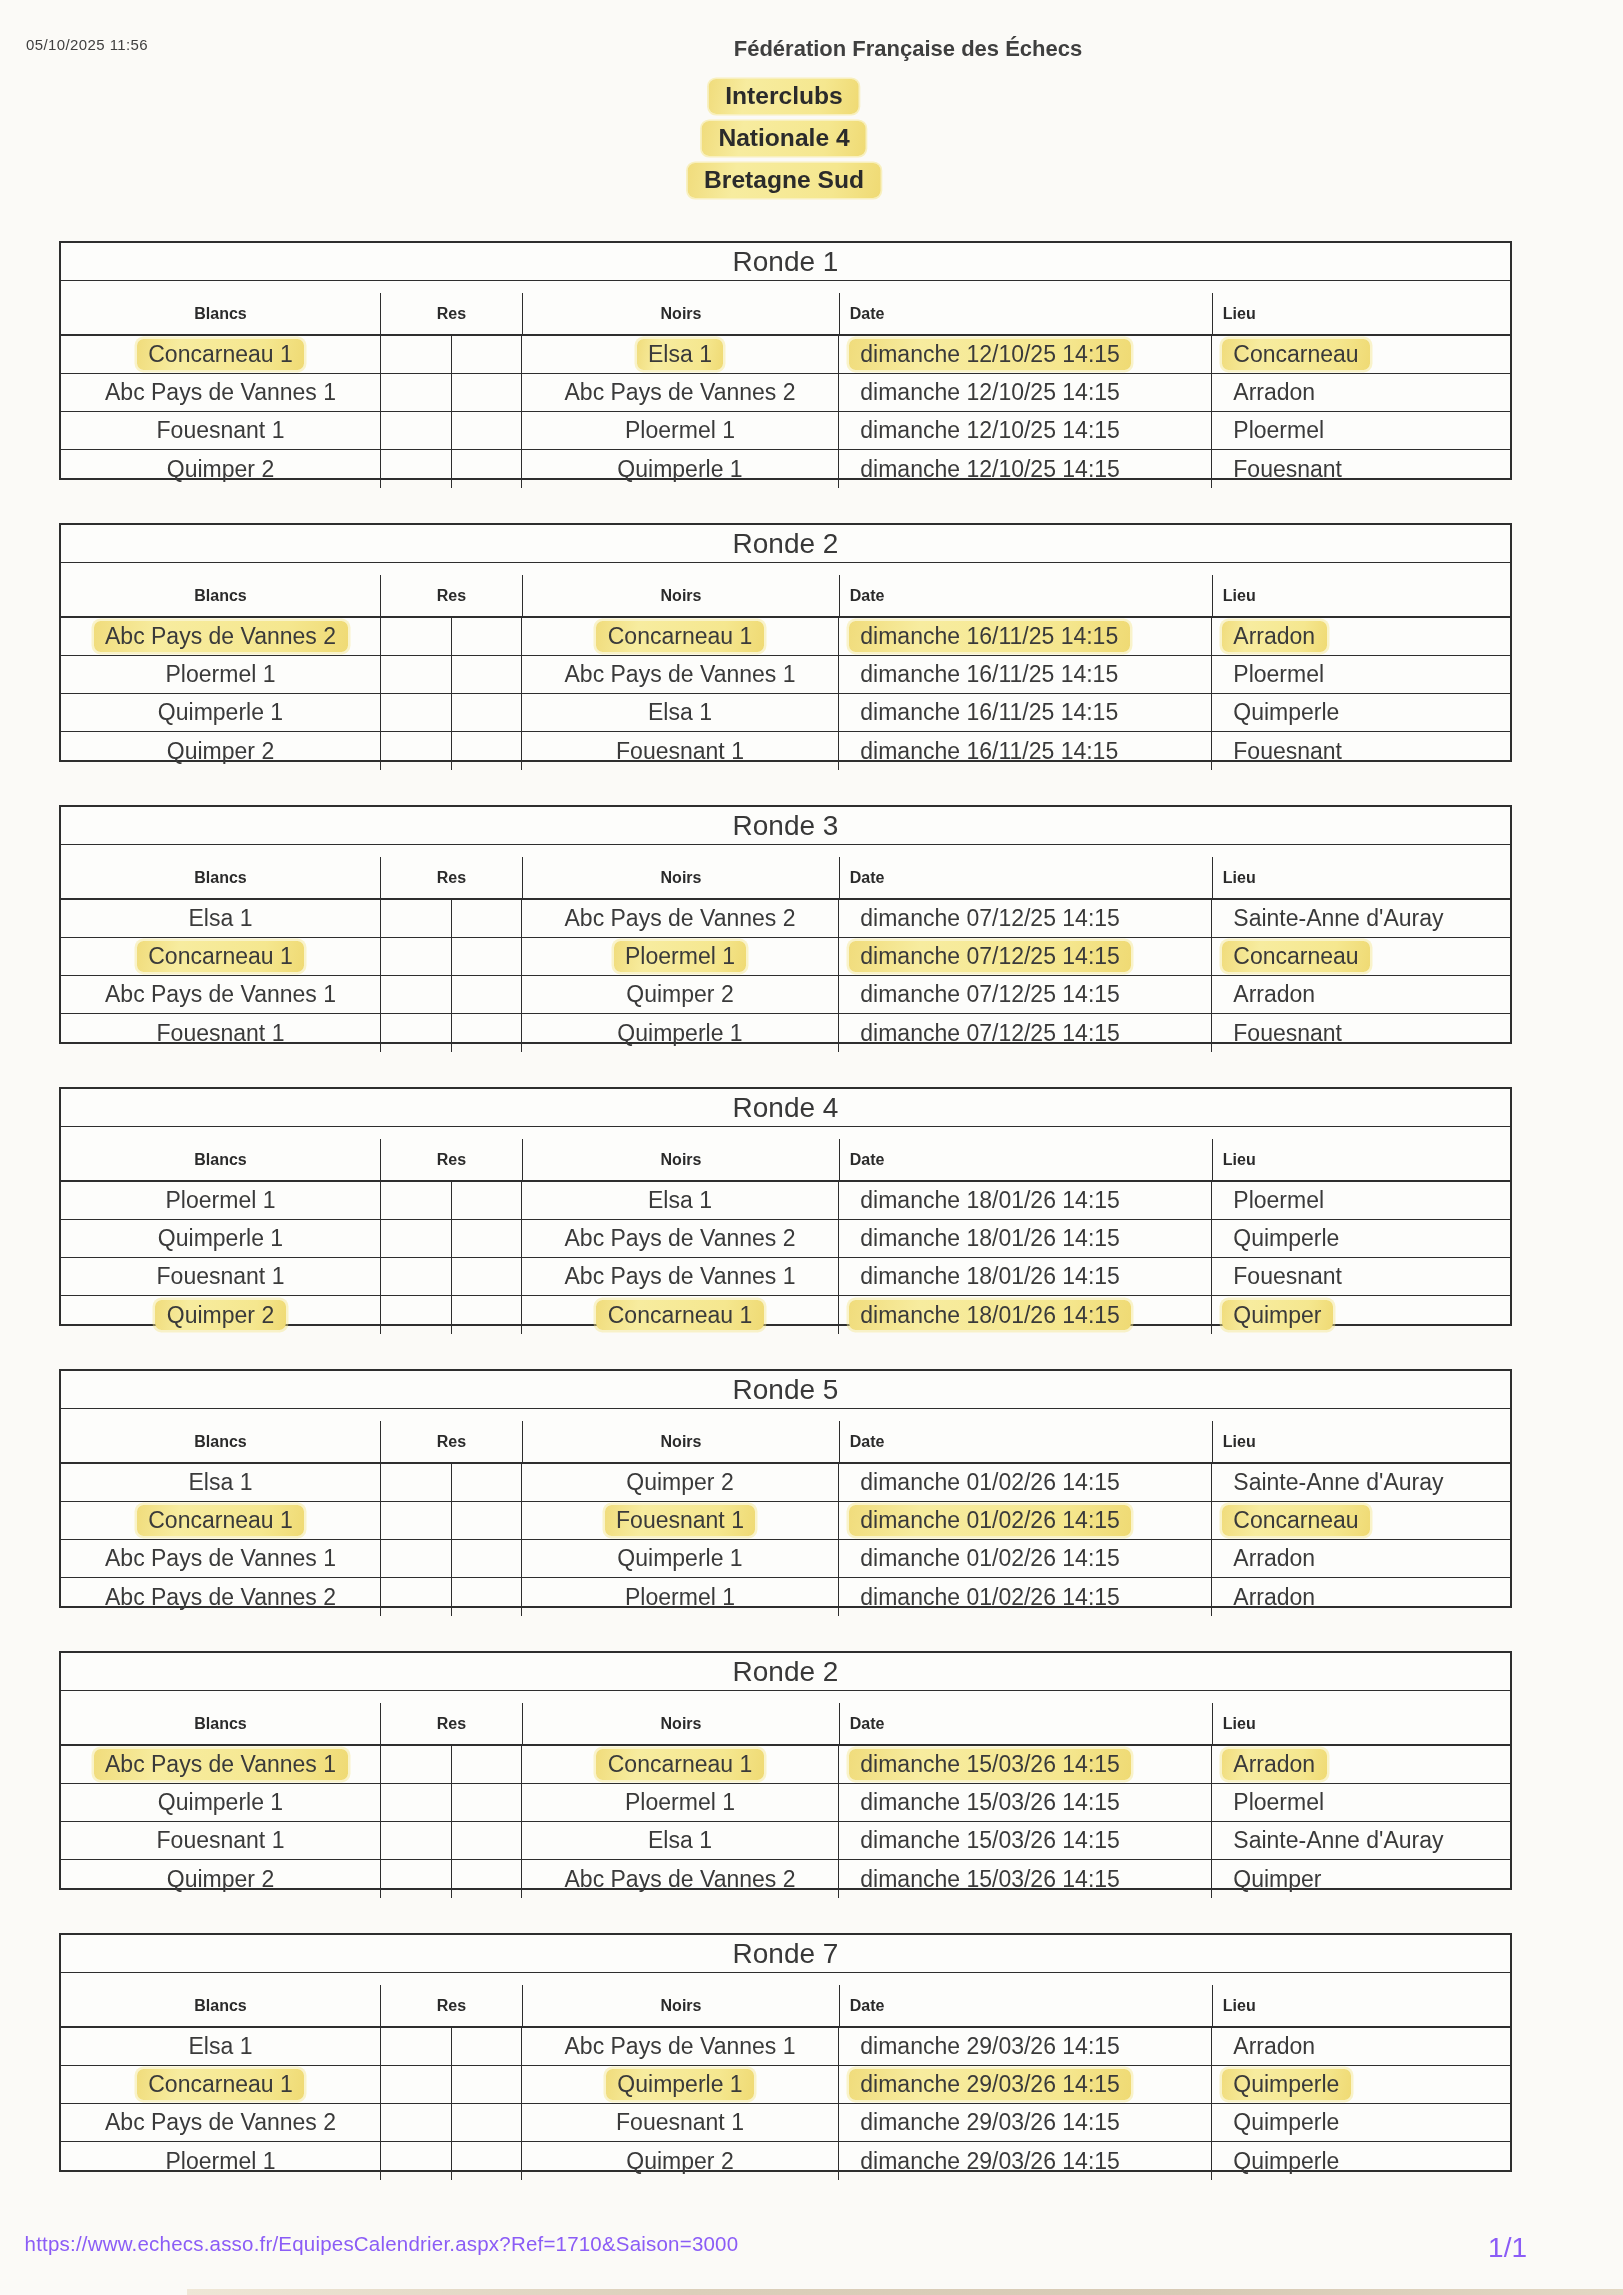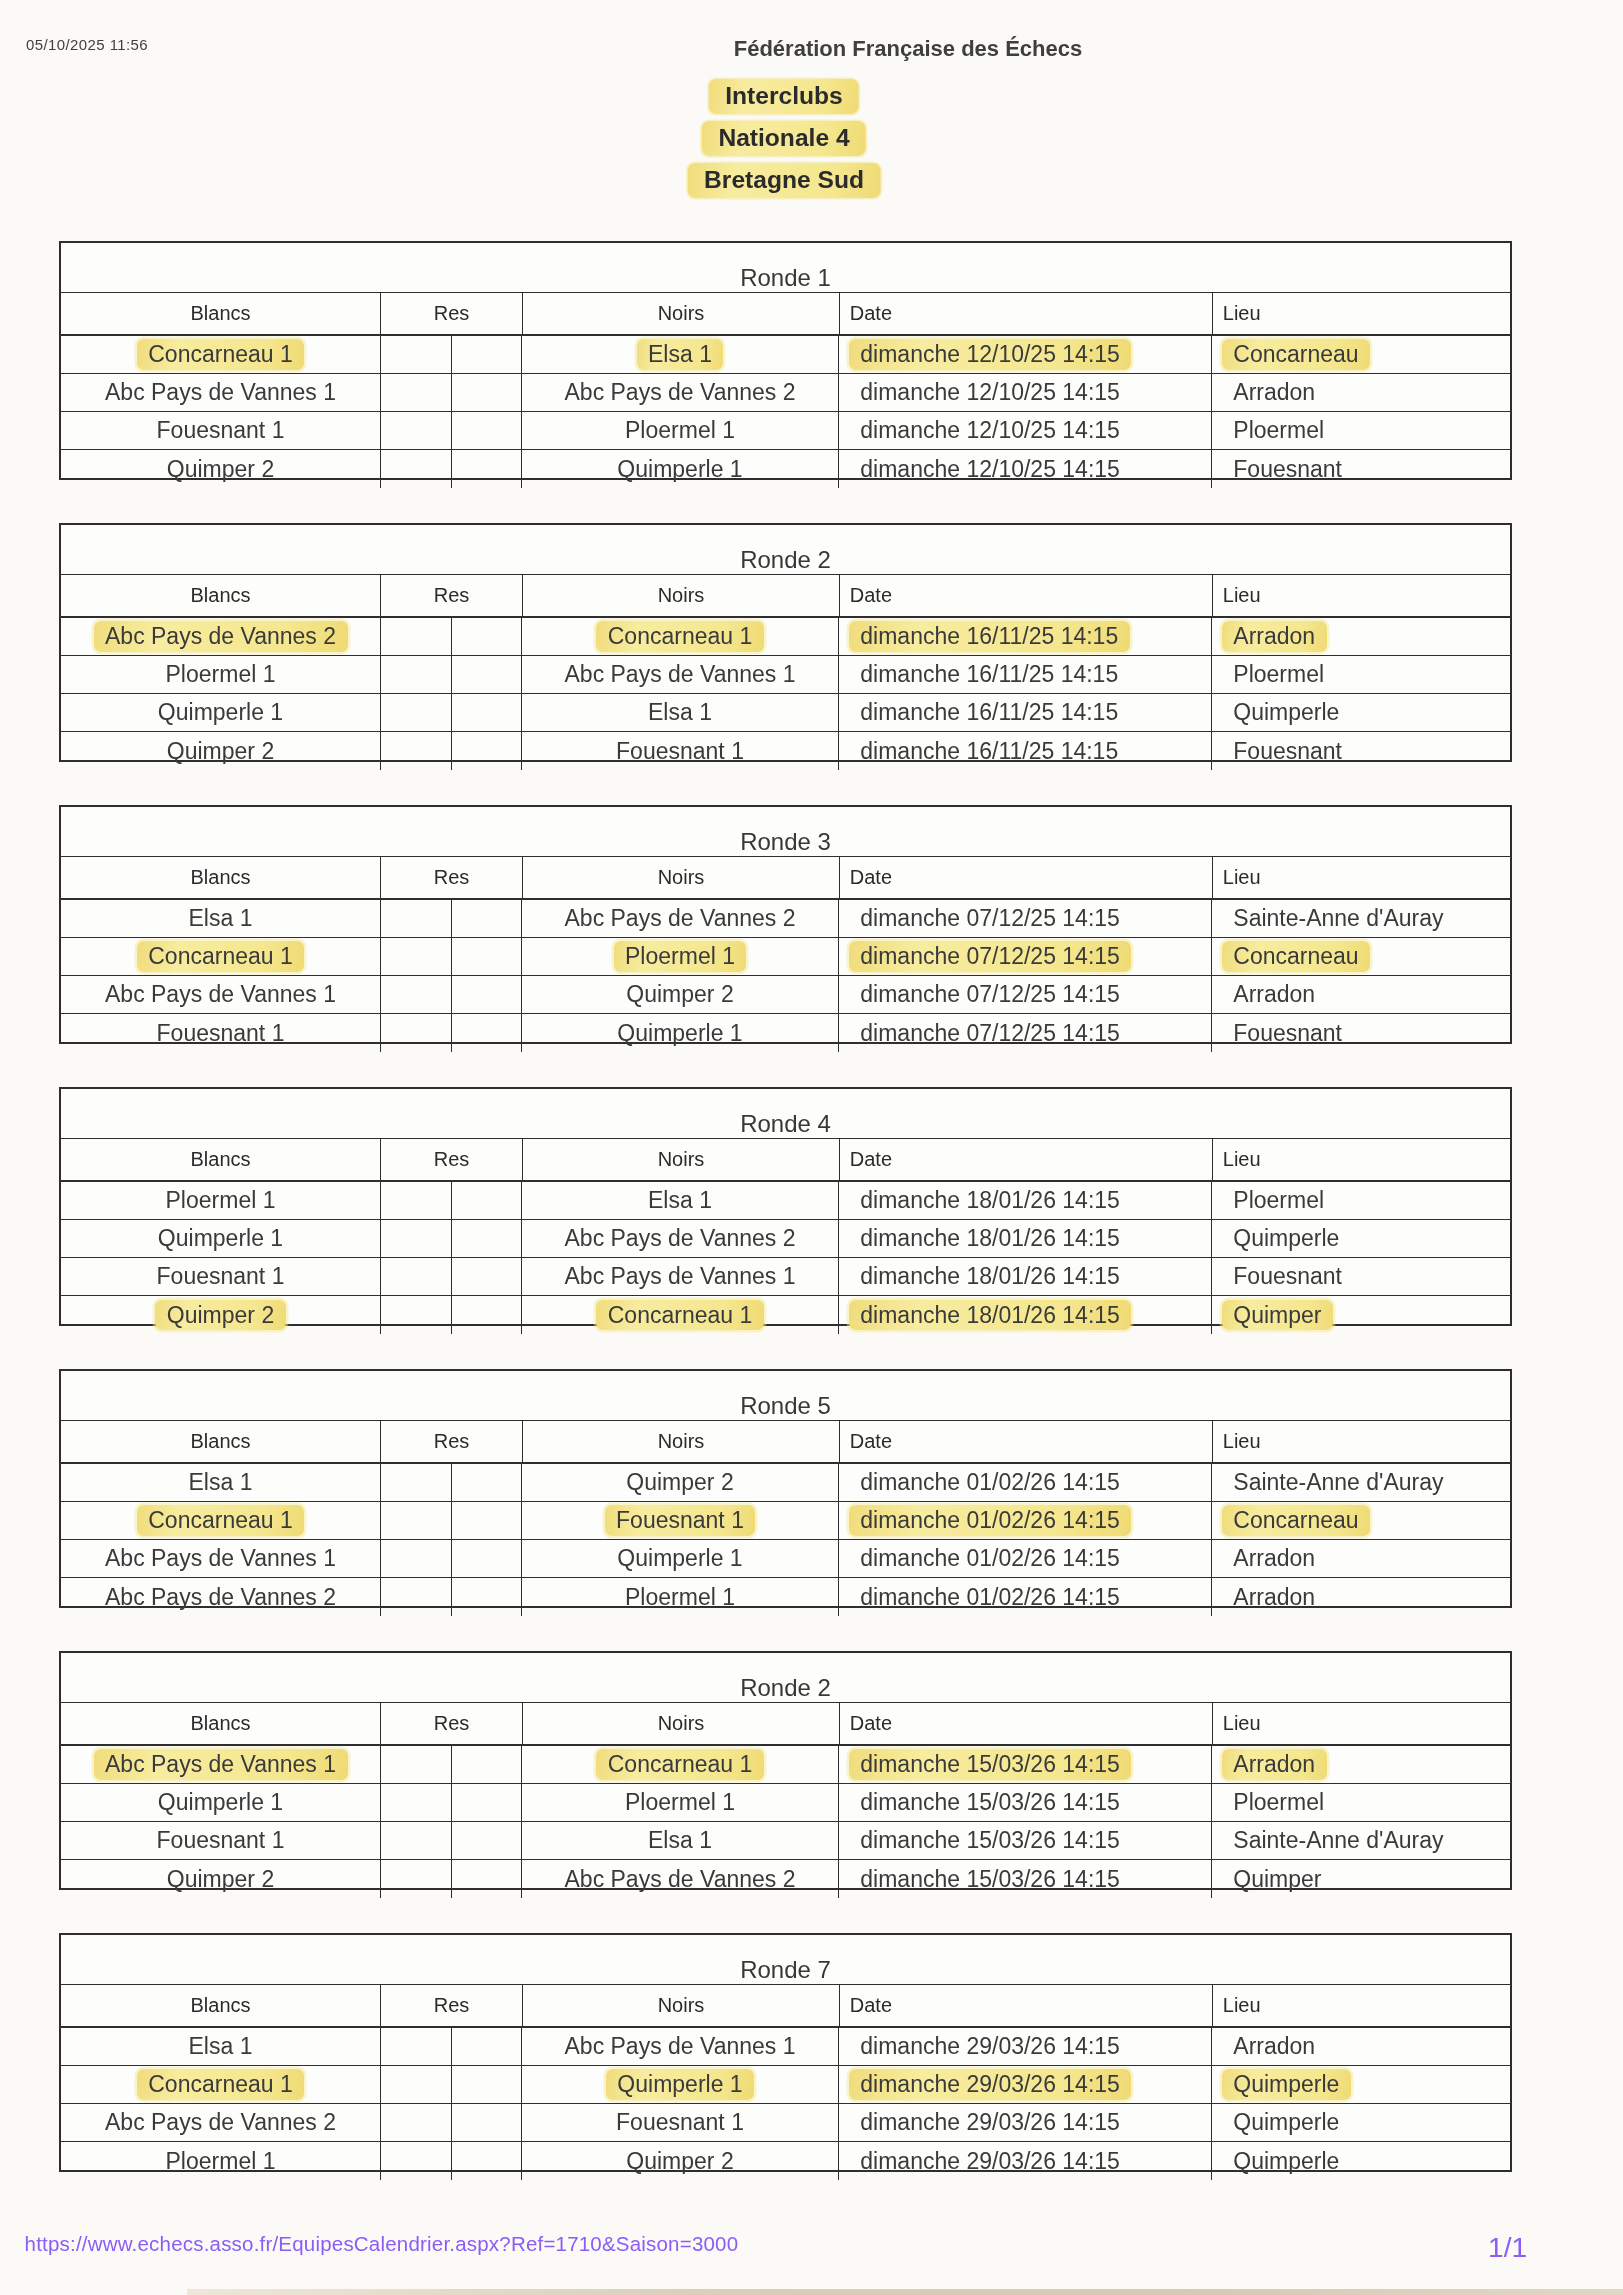--- a/index.html
+++ b/index.html
@@ -43,29 +43,29 @@
   }
   
   .tables{position:absolute;left:59px;top:241px;width:1453px;}
   .round-table{
     width:1453px;height:239px;
     border:2.5px solid var(--line);
     background:var(--cellbg);
     margin-bottom:43px;
   }
   .ronde-row{
-    height:50px;border-bottom:1.6px solid var(--line);
-    display:flex;align-items:flex-end;justify-content:center;
-    font-size:24px;color:#383838;
+    height:38px;border-bottom:1.6px solid var(--line);
+    display:flex;align-items:center;justify-content:center;
+    font-size:28px;color:#383838;
   }
   .row{display:grid;}
   .head-row{
     grid-template-columns:320px 142px 317px 373px 302px;
     height:43px;border-bottom:2.5px solid var(--line);
-    font-weight:normal;color:var(--ink-bold);font-size:20px;
+    font-weight:bold;color:var(--ink-bold);font-size:16px;margin-top:12px;
   }
   .data-row{
     grid-template-columns:320px 71px 70px 317px 373px 302px;
     height:38px;border-bottom:1.6px solid var(--line);
     font-size:23px;
   }
   .data-row:last-child{border-bottom:none;}
   .row > div{
     border-right:1.6px solid var(--line);
     display:flex;align-items:center;justify-content:center;

